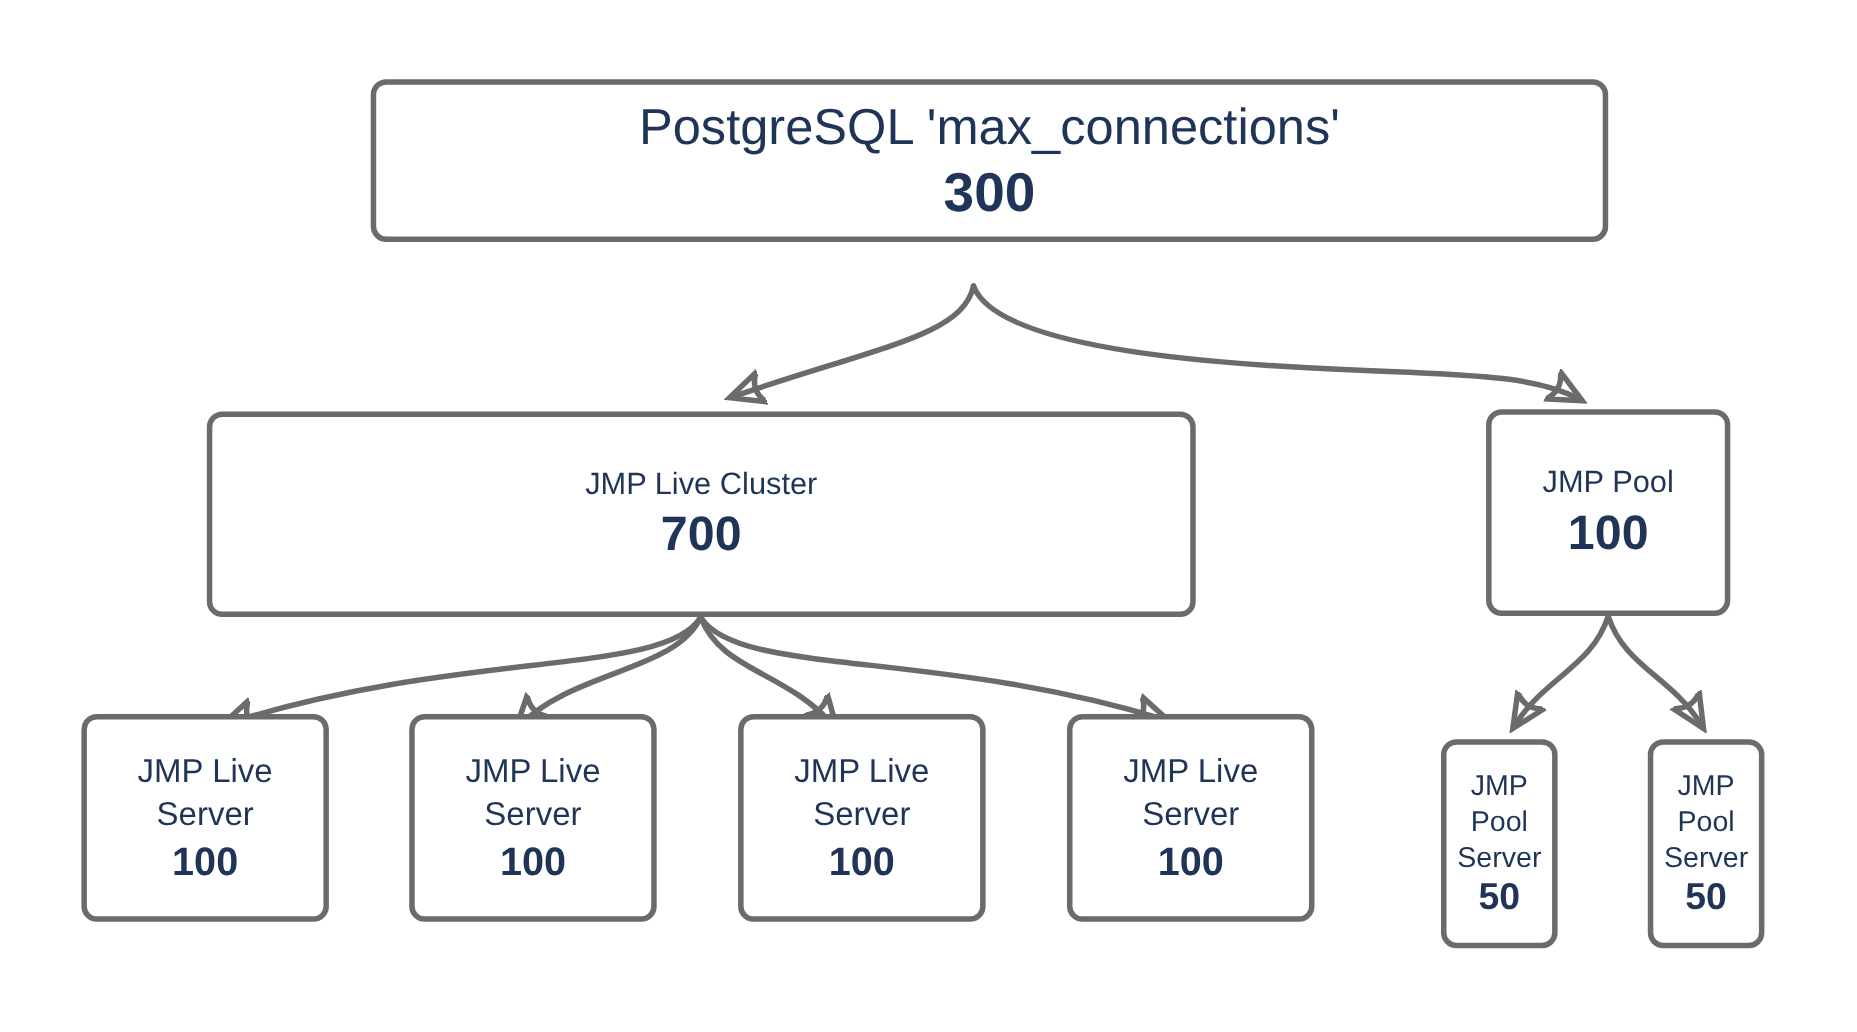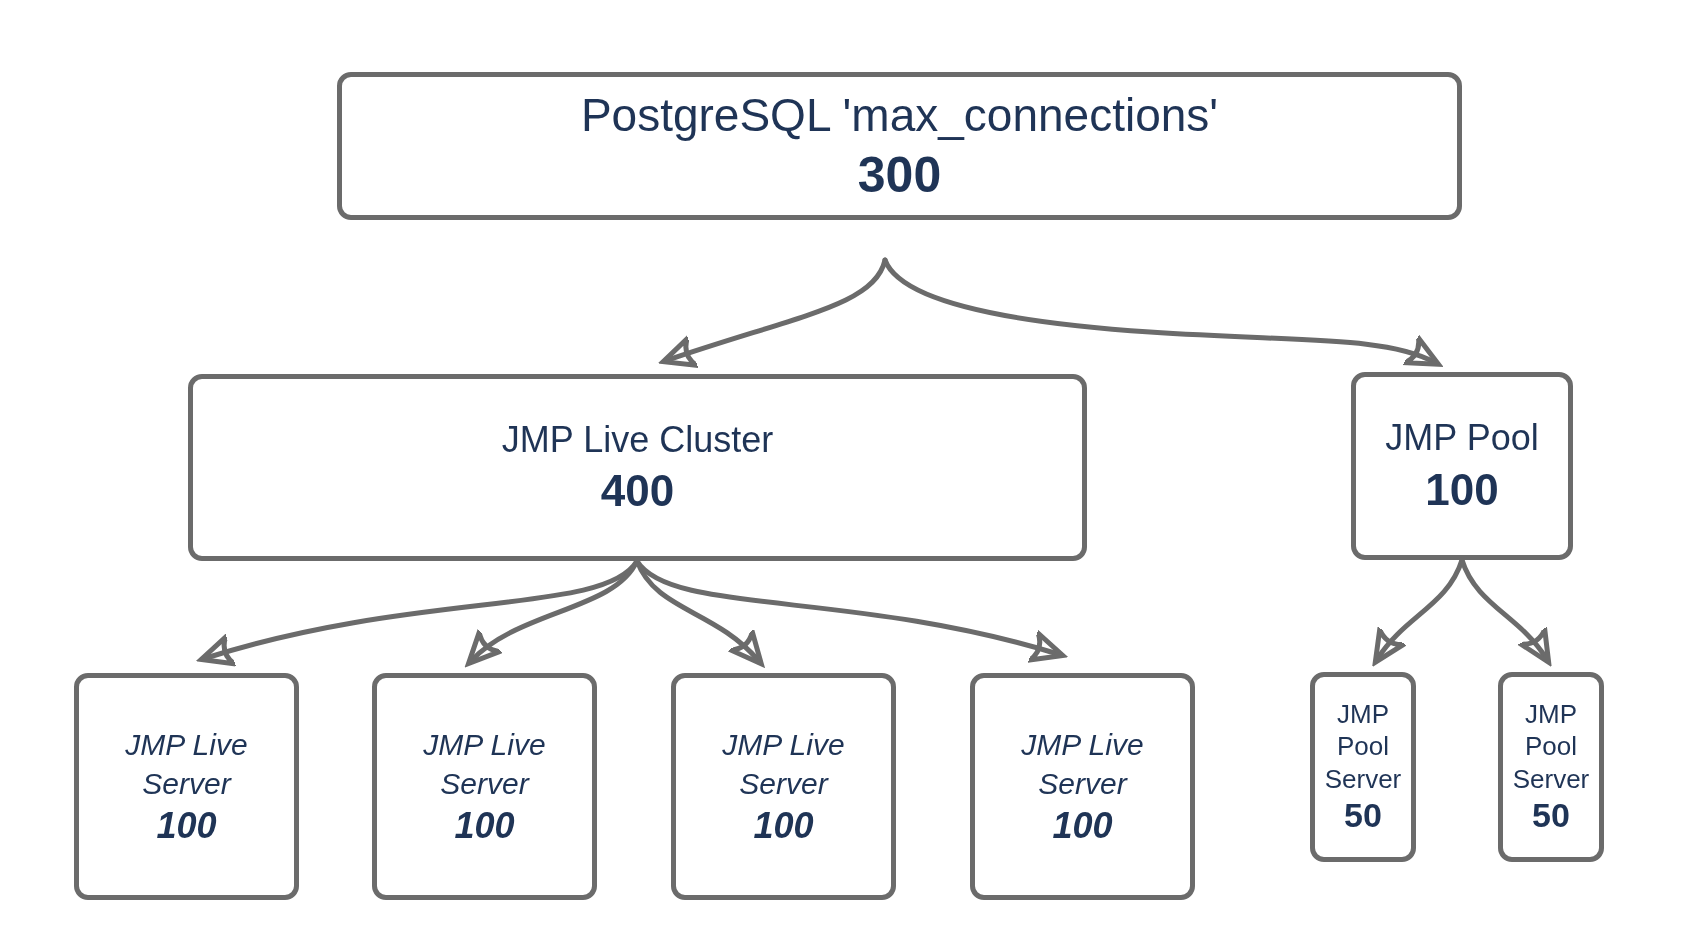--- a/index.html
+++ b/index.html
@@ -41,24 +41,24 @@
   }
   .node .label{ color:var(--text-navy); }
   .node .value{ font-weight:bold; color:var(--text-navy); }
 
   .node-root{ left:337px; top:72px; width:1125px; height:148px; }
   .node-root .label{ font-size:46px; line-height:1.25; }
   .node-root .value{ font-size:50px; line-height:1.2; }
 
   .node-cluster{ left:188px; top:374px; width:899px; height:187px; }
   .node-pool{ left:1351px; top:372px; width:222px; height:188px; }
-  .node-cluster .label, .node-pool .label{ font-size:36px; line-height:1.3; }
+  .node-cluster .label, .node-pool .label{ font-size:28px; line-height:1.3; }
   .node-cluster .value, .node-pool .value{ font-size:44px; line-height:1.25; }
 
-  .node-live-server{ top:673px; width:225px; height:227px; padding:0 22px;font-style:italic; }
+  .node-live-server{ top:649px; width:225px; height:189px; padding:0 22px; }
   .node-live-server .label{ font-size:30px; line-height:1.3; }
   .node-live-server .value{ font-size:36px; line-height:1.25; }
   .node-ls1{ left:74px; }
   .node-ls2{ left:372px; }
   .node-ls3{ left:671px; }
   .node-ls4{ left:970px; }
 
   .node-pool-server{ top:672px; width:106px; height:190px; padding:0 8px; }
   .node-pool-server .label{ font-size:26px; line-height:1.25; }
   .node-pool-server .value{ font-size:34px; line-height:1.2; }
@@ -86,21 +86,21 @@
     <path d="M 1462 560 C 1476 605, 1520 616, 1546 658" marker-end="url(#arrowhead)"></path>
   </svg>
 
   <div class="node node-root">
     <div class="label">PostgreSQL 'max_connections'</div>
     <div class="value">300</div>
   </div>
 
   <div class="node node-cluster">
     <div class="label">JMP Live Cluster</div>
-    <div class="value">400</div>
+    <div class="value">700</div>
   </div>
 
   <div class="node node-pool">
     <div class="label">JMP Pool</div>
     <div class="value">100</div>
   </div>
 
   <div class="node node-live-server node-ls1">
     <div class="label">JMP Live Server</div>
     <div class="value">100</div>

